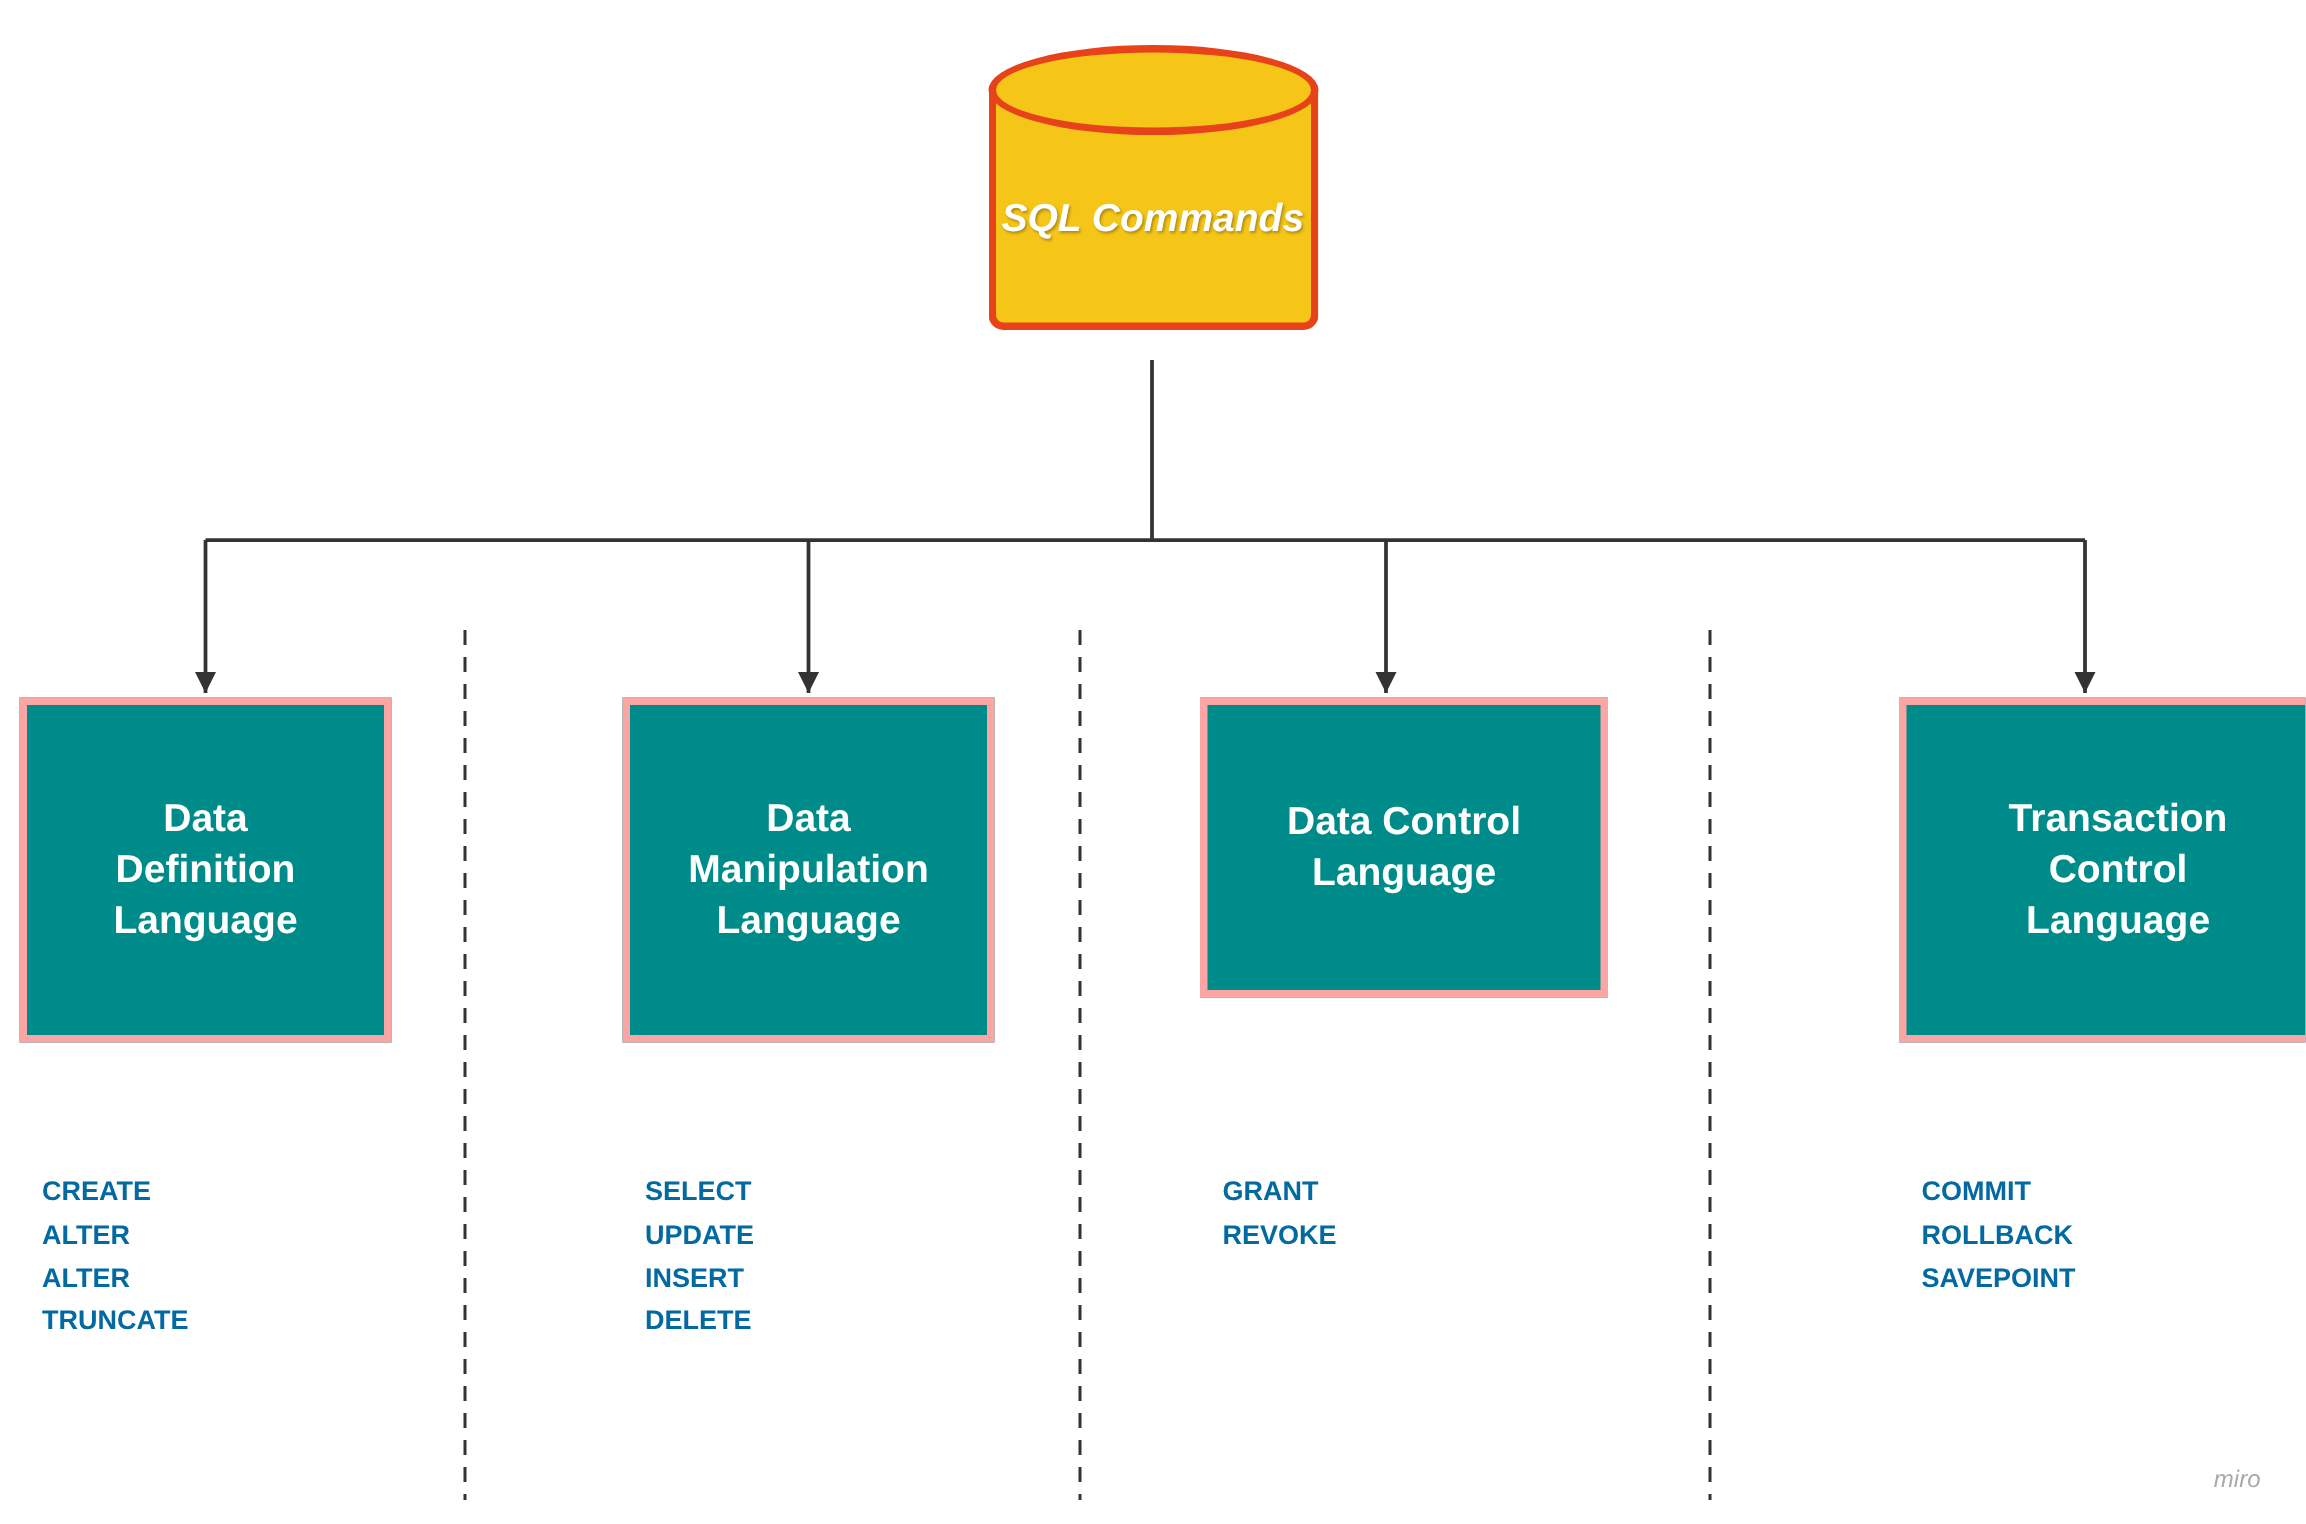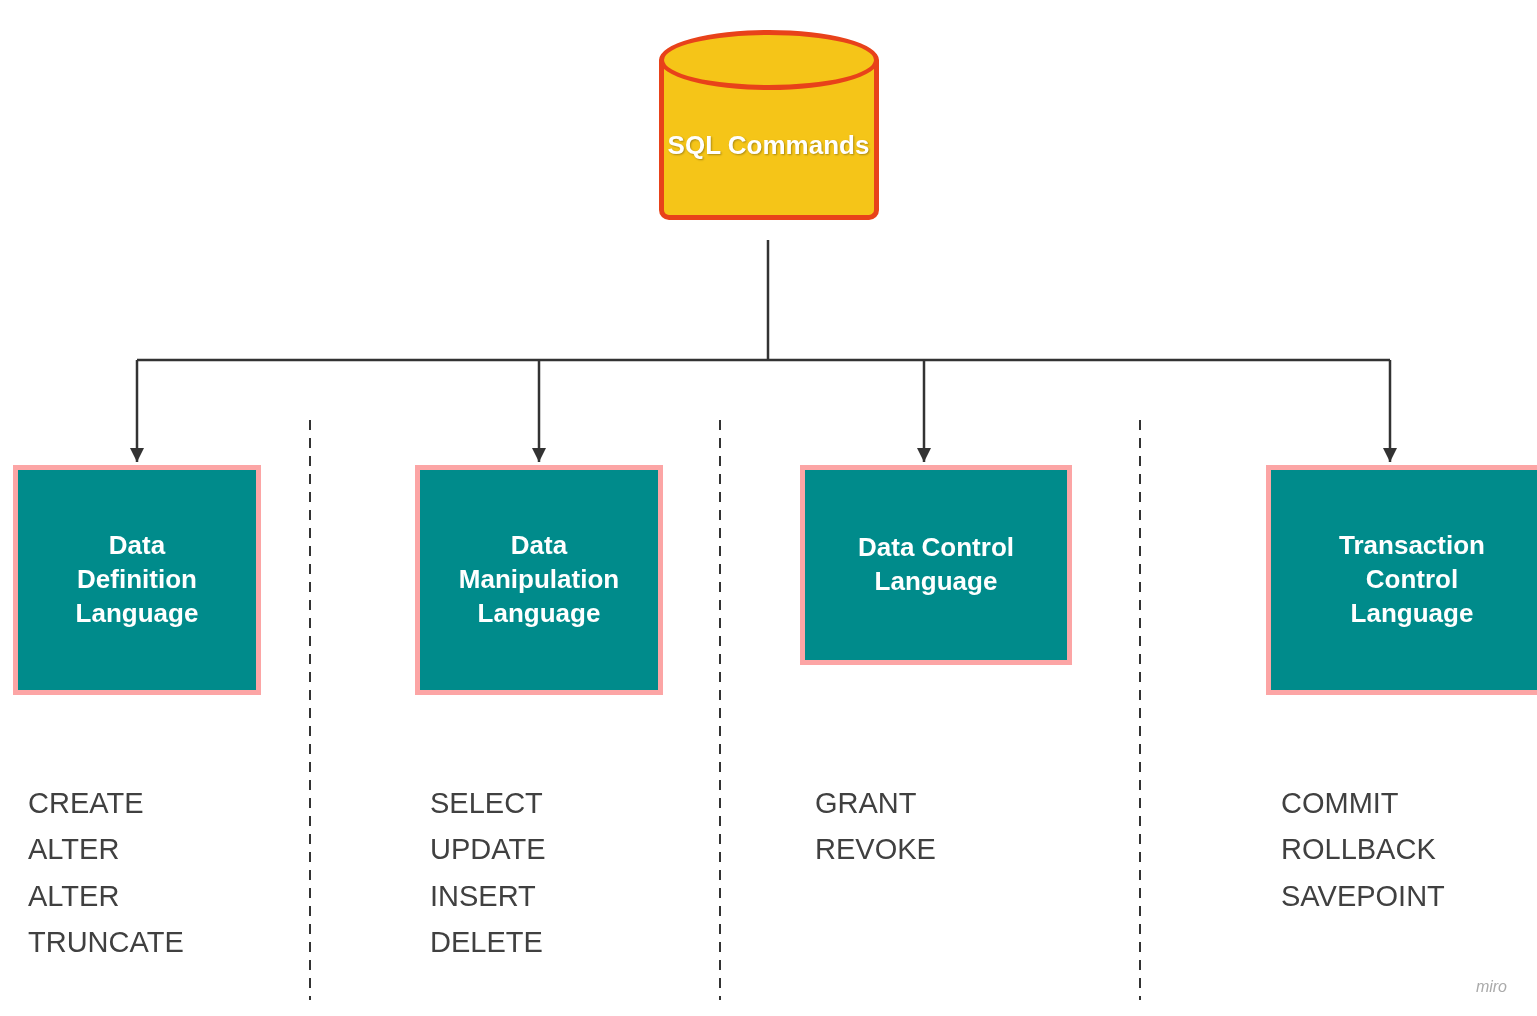--- a/index.html
+++ b/index.html
@@ -57,20 +57,21 @@
     }
 
     .cylinder-label {
       color: white;
       font-size: 26px;
       font-weight: bold;
       text-align: center;
       line-height: 1.3;
       margin-top: 16px;
       text-shadow: 1px 1px 2px rgba(0,0,0,0.3);
+      font-style: italic;
     }
 
     
     .category-box {
       position: absolute;
       width: 248px;
       background: #008B8B;
       border: 5px solid #fca5a5;
       display: flex;
       align-items: center;
@@ -82,23 +83,23 @@
       color: white;
       font-size: 26px;
       font-weight: bold;
       text-align: center;
       line-height: 1.3;
     }
 
     
     .command-list {
       position: absolute;
-      font-size: 29px;
-      font-weight: normal;
-      color: #404040;
+      font-size: 18px;
+      font-weight: bold;
+      color: #0369a1;
       line-height: 1.6;
     }
 
     
     .lines-svg {
       position: absolute;
       top: 0;
       left: 0;
       width: 1537px;
       height: 1016px;

